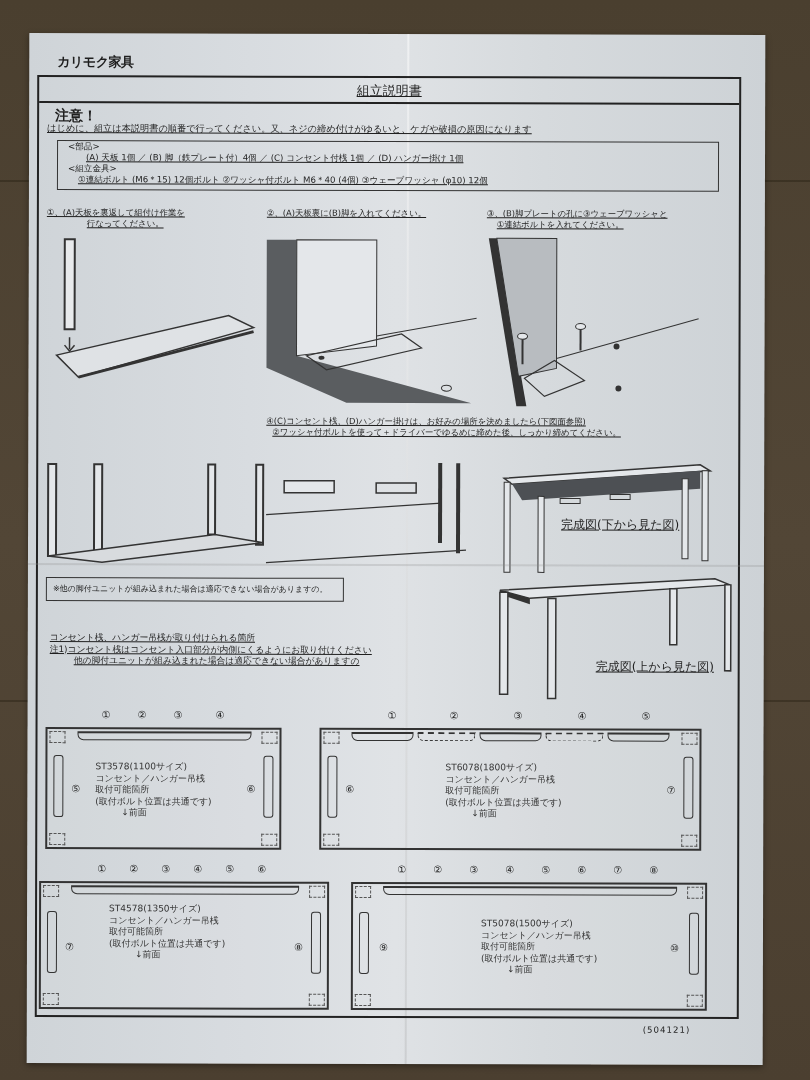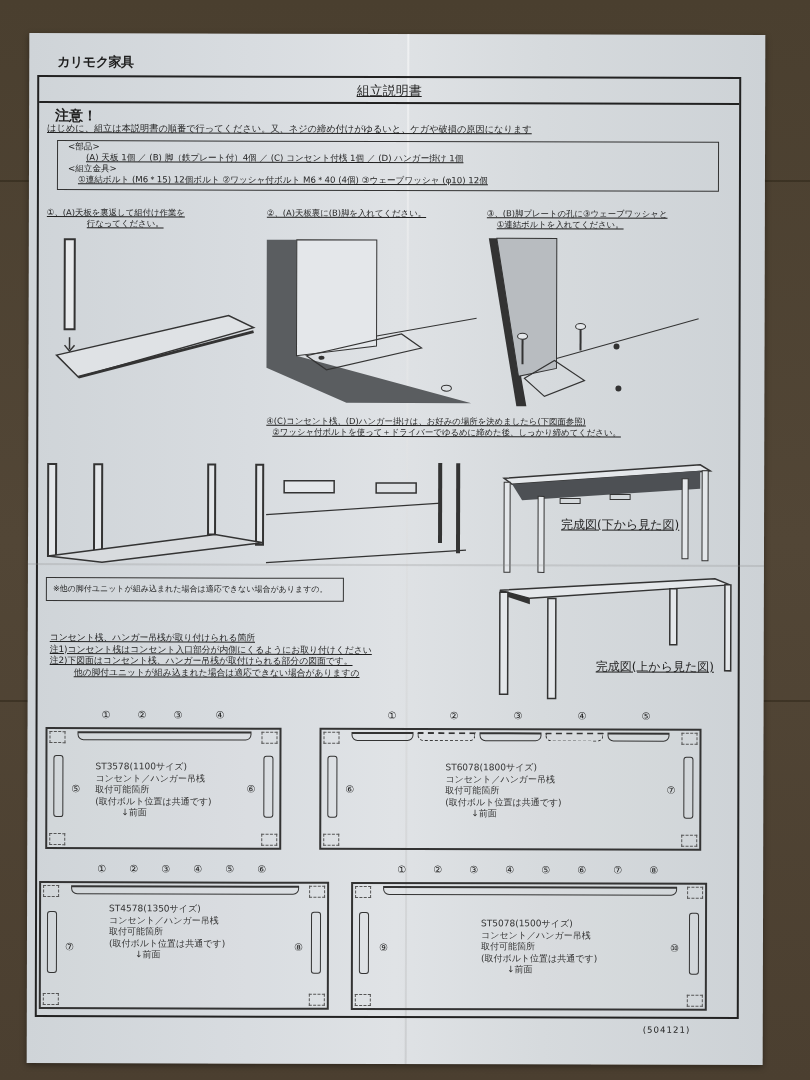--- a/index.html
+++ b/index.html
@@ -142,21 +142,20 @@
       <rect x="0" y="22" width="8" height="102" fill="#e4e7ea" stroke="#333" stroke-width="1.5"></rect>
       <rect x="48" y="28" width="8" height="100" fill="#e4e7ea" stroke="#333" stroke-width="1.5"></rect>
       <rect x="170" y="18" width="7" height="56" fill="#e4e7ea" stroke="#333" stroke-width="1.5"></rect>
       <rect x="225" y="14" width="6" height="86" fill="#e4e7ea" stroke="#333" stroke-width="1.5"></rect>
     </svg>
     <div class="done-cap" style="left:558px;top:580px">完成図(上から見た図)</div>
 
     <div class="sec-title">
       <div>コンセント桟、ハンガー吊桟が取り付けられる箇所</div>
       <div>注1)コンセント桟はコンセント入口部分が内側にくるようにお取り付けください</div>
-      <div>注2)下図面はコンセント桟、ハンガー吊桟が取付けられる部分の図面です。</div>
       <div style="padding-left:24px">他の脚付ユニットが組み込まれた場合は適応できない場合がありますの</div>
     </div>
 
     <div class="diag-nums" style="left:64px;top:632px;">
       <span style="left:0">①</span>
       <span style="left:36px">②</span>
       <span style="left:72px">③</span>
       <span style="left:114px">④</span>
     </div>
     <div class="diagram" style="left:8px;top:650px;width:232px;height:118px">

